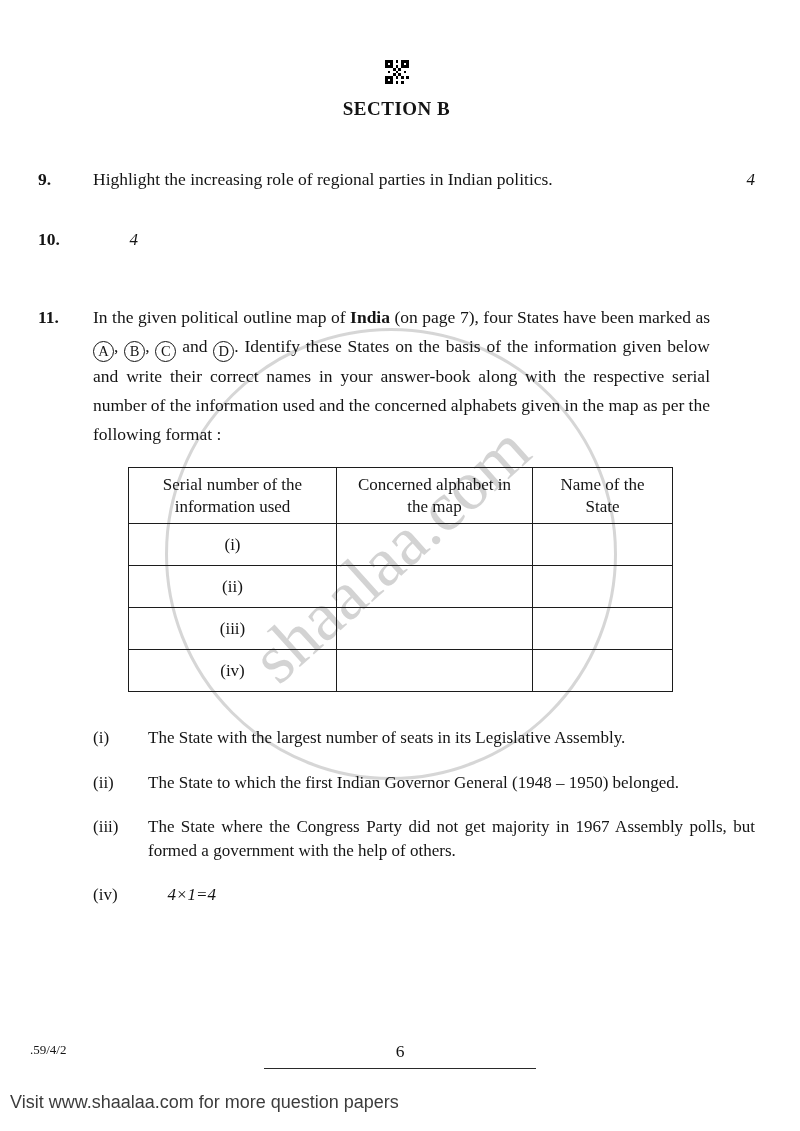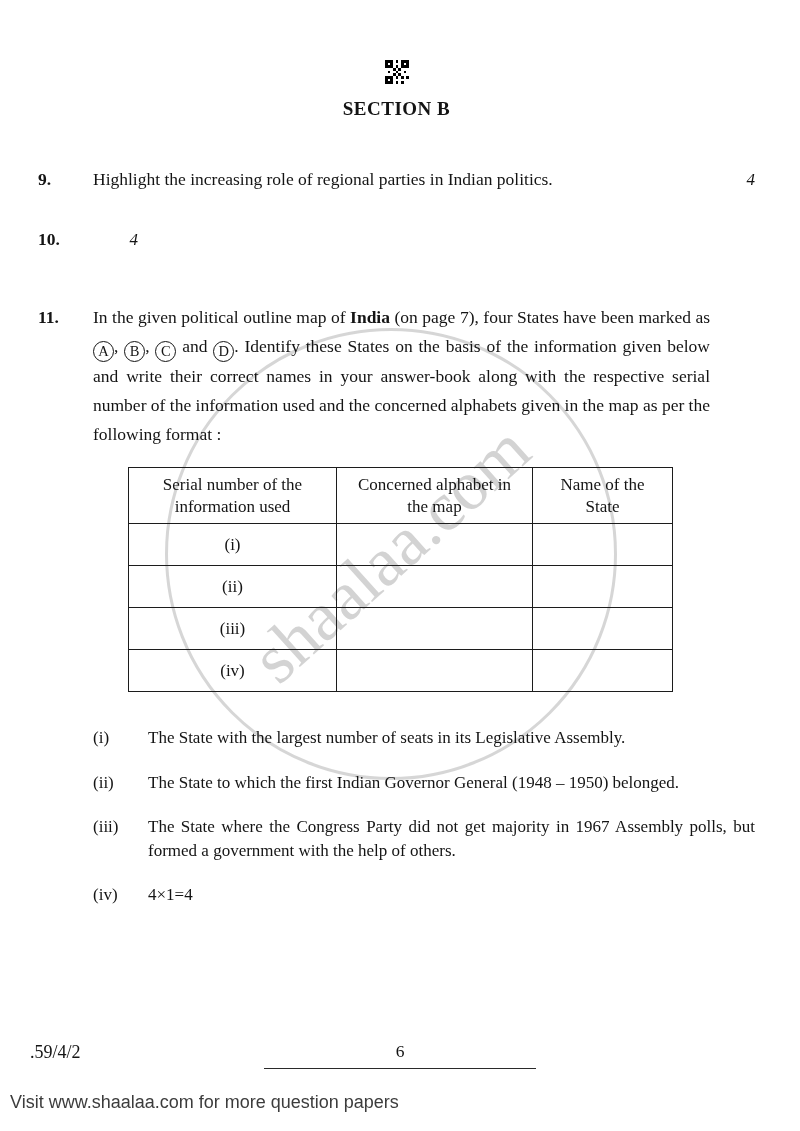--- a/index.html
+++ b/index.html
@@ -55,23 +55,23 @@
   table.fmt th { height:56px; line-height:22px; padding:4px 9px;margin-top:46px; }
   table.fmt td { height:42px; }
   .col-serial { width:208px; }
   .col-alpha  { width:196px; }
   .col-name   { width:140px; }
   
   .subitems { margin-top:34px; margin-left:55px; }
   .subitem { display:flex; font-size:17px; line-height:23.5px; margin-bottom:21px; }
   .si-label { width:55px; }
   .si-text { flex:1; text-align:justify; }
-  .si-marks { width:68px; text-align:left; }
+  .si-marks { width:68px; text-align:right; font-style:italic; }
   
-  .bottom-code { position:absolute; left:30px; top:1042px; font-size:18px; z-index:1; }
+  .bottom-code { position:absolute; left:30px; top:1042px; font-size:13px; z-index:1; }
   .page-number { position:absolute; left:0; right:0; top:1041px; text-align:center; font-size:17.5px; z-index:1; }
   .page-rule { position:absolute; left:264px; top:1068px; width:272px; border-top:1.5px solid #2a2a2a; z-index:1; }
   .site-footer {
     position:absolute; left:10px; top:1092px; z-index:1;
     font-family:"Liberation Sans","DejaVu Sans",sans-serif;
     font-size:18px; color:#3c3c3c;
   }
 </style>
 </head>
 <body>

